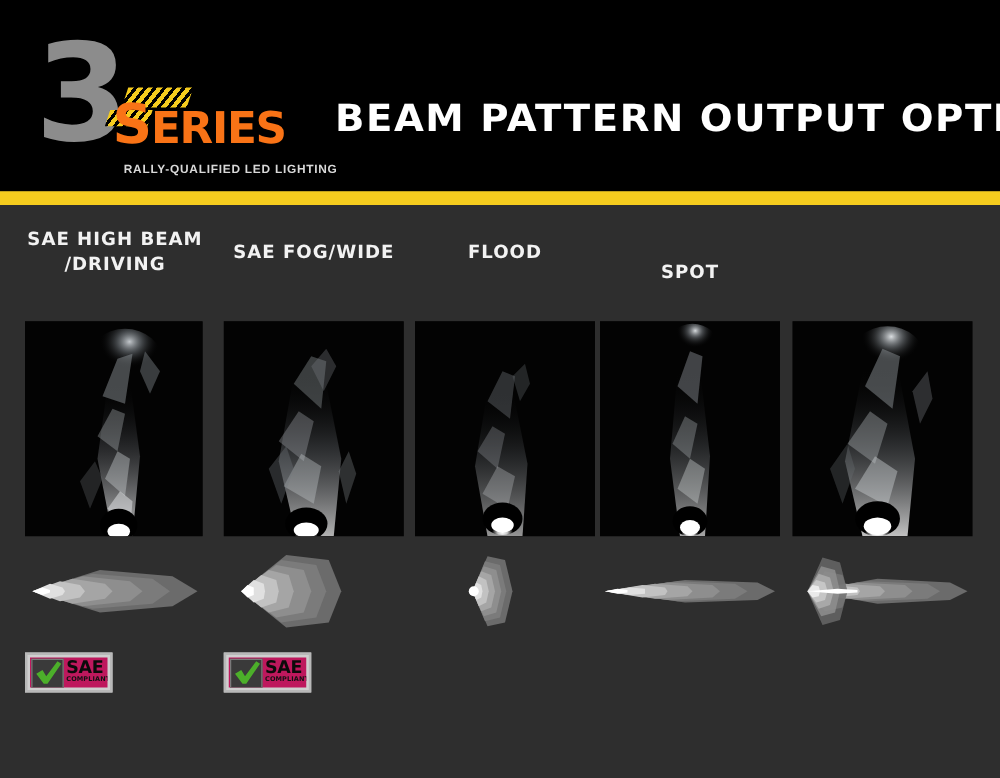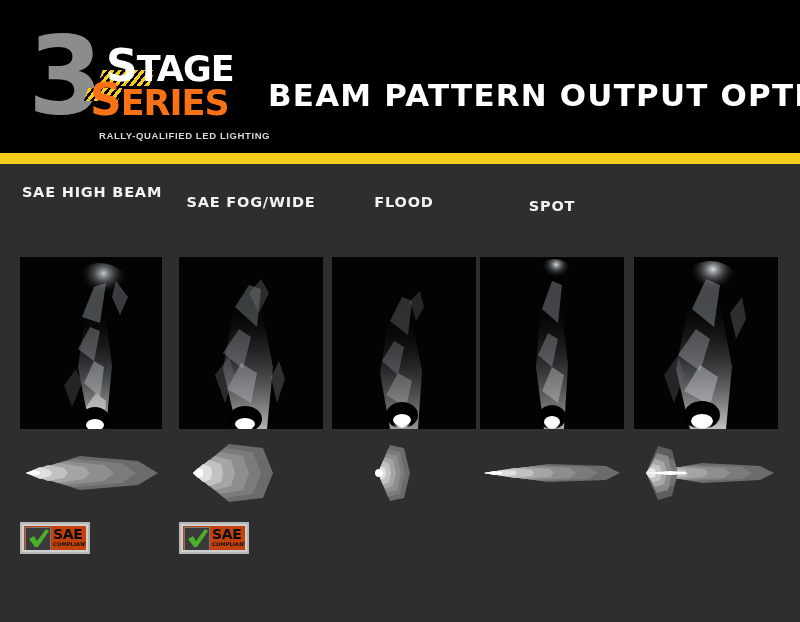--- a/index.html
+++ b/index.html
@@ -197,21 +197,21 @@
     height: 32px;
     background: #cfcfcf;
     border: 2px solid #b8b8b8;
     box-sizing: border-box;
     padding: 2px;
   }
   .sae-inner {
     position: relative;
     width: 100%;
     height: 100%;
-    background: #c2410c;
+    background: #be185d;
     display: flex;
     align-items: center;
     overflow: hidden;
   }
   .sae-check {
     position: absolute;
     left: 1px;
     top: 1px;
     width: 26px;
     height: 24px;
@@ -247,35 +247,35 @@
 <body>
 
 <div class="page">
 
   <div class="header">
 
     <div class="logo-block">
       <div class="logo-three">3</div>
       <div class="logo-stripe"></div>
       <div class="logo-stripe2"></div>
-      <div class="logo-stage"><span class="cap">S</span><span>TAGE</span></div>
       <div class="logo-series"><span class="cap">S</span><span>ERIES</span></div>
       <div class="logo-tagline">RALLY-QUALIFIED LED LIGHTING</div>
     </div>
 
     <div class="header-title">BEAM PATTERN OUTPUT OPTIONS</div>
   </div>
 
   <div class="gold-bar"></div>
 
   <div class="columns">
 
     <div class="col col-0">
       <div class="col-label">
         <div>SAE HIGH BEAM</div>
+        <div>/DRIVING</div>
       </div>
 
       <div class="photo">
         <svg width="144" height="172" viewBox="0 0 144 172">
           <defs>
             <radialGradient id="g0a" cx="52%" cy="94%" r="26%">
               <stop offset="0%" stop-color="#ffffff"></stop>
               <stop offset="45%" stop-color="#cfcfcf"></stop>
               <stop offset="100%" stop-color="#000000"></stop>
             </radialGradient>
@@ -427,21 +427,21 @@
           <polygon points="48,31 57,11 67,14 71,31 67,48 57,51" fill="#8e8e8e"></polygon>
           <polygon points="48,31 55,15 63,18 66,31 63,44 55,47" fill="#a5a5a5"></polygon>
           <polygon points="48,31 53,19 59,22 61,31 59,40 53,43" fill="#c2c2c2"></polygon>
           <polygon points="48,31 51,24 55,26 56,31 55,36 51,38" fill="#e0e0e0"></polygon>
           <ellipse cx="49" cy="31" rx="4" ry="4" fill="#ffffff"></ellipse>
         </svg>
       </div>
     </div>
 
     <div class="col col-3">
-      <div class="col-label" style="top:32px">
+      <div class="col-label" style="top:44px">
         <div>SPOT</div>
       </div>
 
       <div class="photo">
         <svg width="144" height="172" viewBox="0 0 144 172">
           <defs>
             <radialGradient id="g3a" cx="50%" cy="93%" r="24%">
               <stop offset="0%" stop-color="#ffffff"></stop>
               <stop offset="45%" stop-color="#cccccc"></stop>
               <stop offset="100%" stop-color="#000000"></stop>

